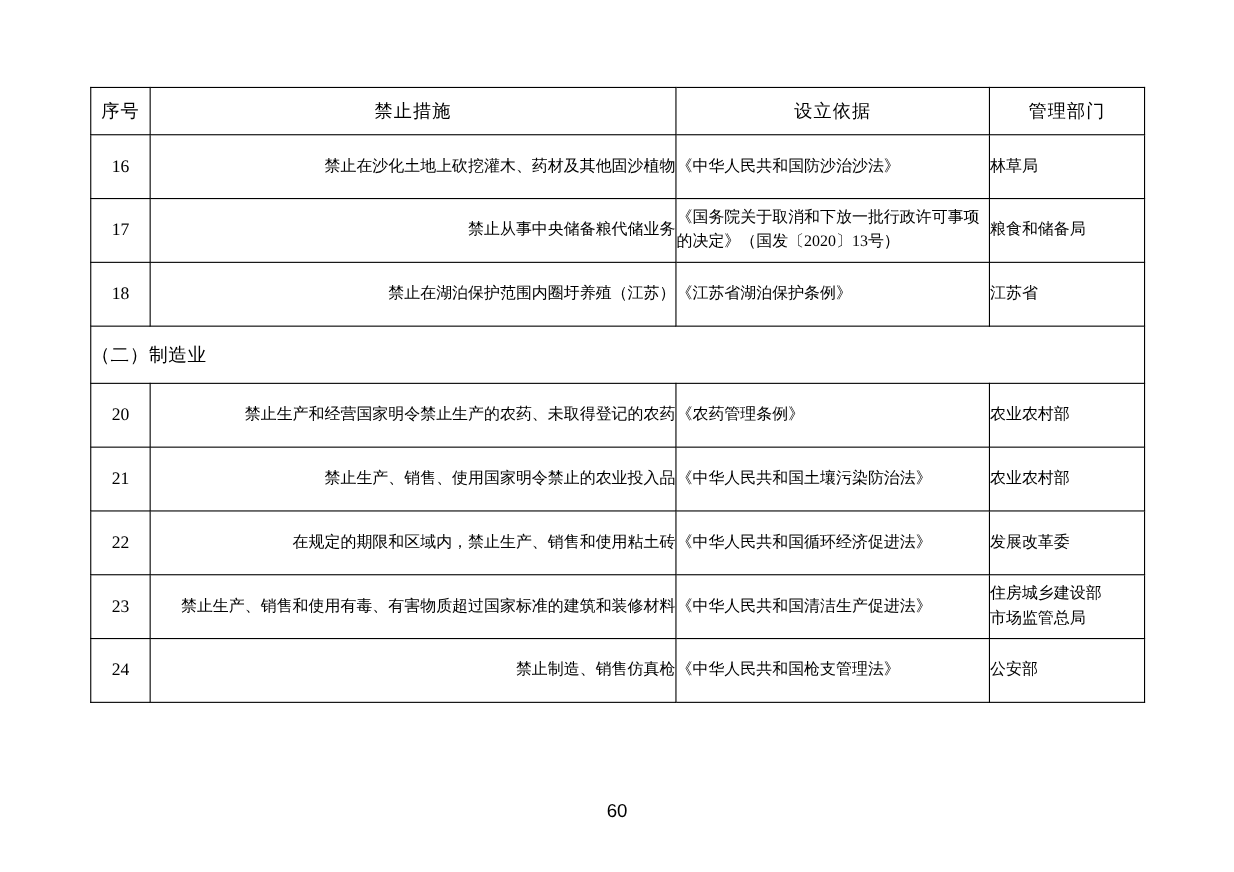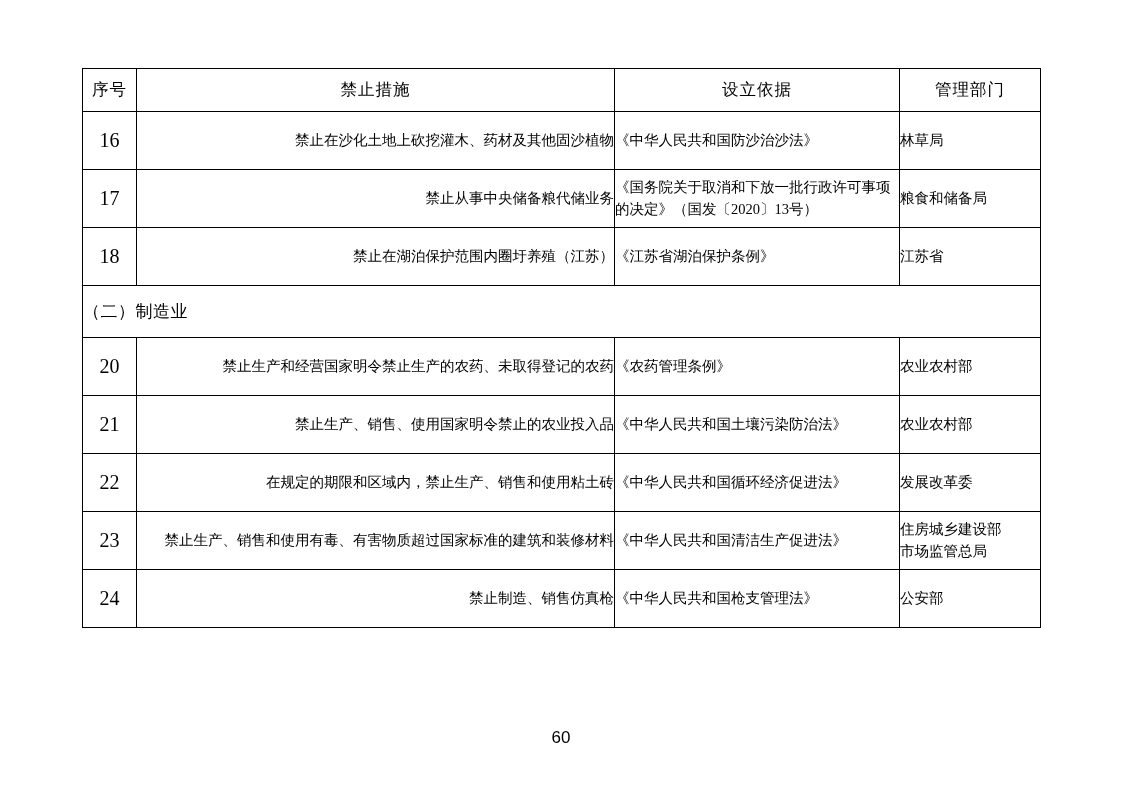--- a/index.html
+++ b/index.html
@@ -26,20 +26,21 @@
   .table-wrap {
     position: absolute;
     left: 82px;
     top: 68px;
     width: 958px;
   }
   table.doc-table {
     border-collapse: collapse;
     width: 958px;
     table-layout: fixed;
+    margin-top: 11px;
   }
   table.doc-table td, table.doc-table th {
     border: 1px solid #000000;
     padding: 0;
     vertical-align: middle;
     font-weight: normal;
   }
   col.c-no    { width: 54px; }
   col.c-meas  { width: 478px; }
   col.c-basis { width: 285px; }
@@ -48,21 +49,21 @@
   thead th {
     height: 42px;
     text-align: center;
     font-size: 16.5px;
     font-family: "Liberation Serif", "DejaVu Serif", serif;
     font-weight: bold;
     letter-spacing: 1px;
   }
   td.no-cell {
     text-align: center;
-    font-size: 20px;
+    font-size: 16px;
     font-family: "Liberation Serif", "DejaVu Serif", serif;
   }
   td.text-cell {
     text-align: right;
     font-size: 14.5px;
     padding: 6px 9px;
     line-height: 1.5;
     font-family: "Liberation Serif", "DejaVu Serif", serif;
   }
   td.basis-cell {

